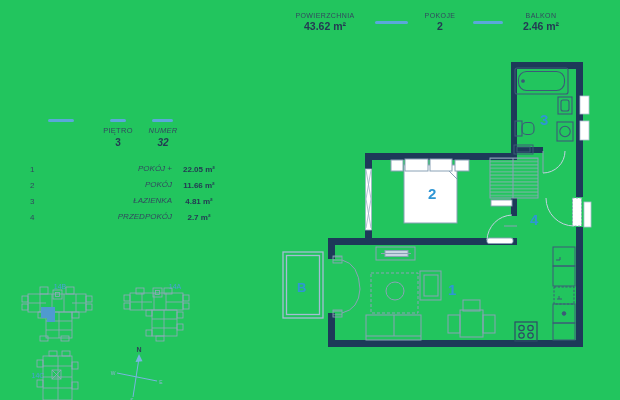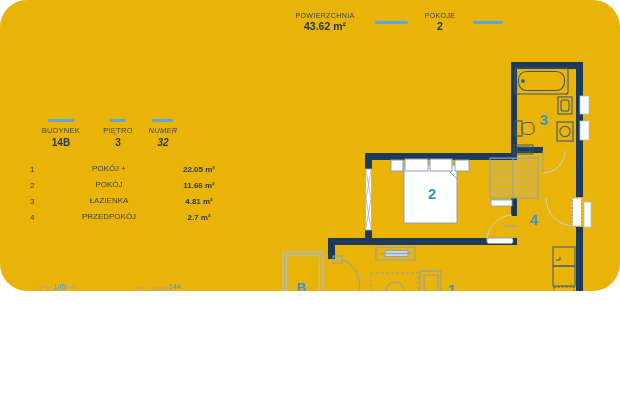--- a/index.html
+++ b/index.html
@@ -1,57 +1,57 @@
 <!DOCTYPE html>
 <html><head>
 <meta charset="utf-8">
 <style>
   html,body{margin:0;padding:0;}
-  #stage{position:relative;width:620px;height:291px;background:#eab308;overflow:hidden;
-         font-family:"Liberation Sans", sans-serif;color:#2e4257;border-radius:27px;}
+  #stage{position:relative;width:620px;height:400px;background:#22c55e;overflow:hidden;
+         font-family:"Liberation Sans", sans-serif;color:#2e4257;}
   .abs{position:absolute;}
   .stat{text-align:center;}
   .stat .lbl{font-size:7px;letter-spacing:.4px;color:#33485f;white-space:nowrap;}
   .stat .val{font-size:10.5px;font-weight:bold;color:#243a53;margin-top:1px;white-space:nowrap;}
   .hline{height:2.5px;background:#5aa8da;border-radius:2px;}
   .uhead{text-align:center;}
   .uhead .lbl{font-size:7.5px;letter-spacing:.3px;color:#33485f;white-space:nowrap;}
   .uhead .val{font-size:10px;font-weight:bold;color:#243a53;margin-top:2px;}
   .rtable{width:196px;font-size:8px;color:#33485f;}
   .rrow{display:grid;grid-template-columns:16px 1fr 54px;align-items:center;margin-bottom:6px;}
   .rrow .no{text-align:left;}
-  .rrow .nm{text-align:center;line-height:1.25;}
+  .rrow .nm{text-align:right;line-height:1.25;font-style:italic;}
   .rrow .ar{text-align:center;font-weight:bold;color:#243a53;white-space:nowrap;}
   svg text{font-family:"Liberation Sans", sans-serif;}
   .roomnum{font-size:15px;font-weight:bold;fill:#2f96d4;}
   .miniplanlbl{font-size:7px;fill:#4aa0d8;}
 </style>
 </head>
 <body>
 
 <div id="stage">
 
   <div class="abs stat" style="left:283px;top:12px;width:84px;">
     <div class="lbl">POWIERZCHNIA</div>
     <div class="val">43.62 m²</div>
   </div>
   <div class="abs hline" style="left:375px;top:21px;width:33px;"></div>
   <div class="abs stat" style="left:411px;top:12px;width:58px;">
     <div class="lbl">POKOJE</div>
     <div class="val">2</div>
   </div>
   <div class="abs hline" style="left:473px;top:21px;width:30px;"></div>
+  <div class="abs stat" style="left:505px;top:12px;width:72px;">
+    <div class="lbl">BALKON</div>
+    <div class="val">2.46 m²</div>
+  </div>
 
   <div class="abs hline" style="left:48px;top:119px;width:26px;"></div>
   <div class="abs hline" style="left:110px;top:119px;width:16px;"></div>
   <div class="abs hline" style="left:152px;top:119px;width:21px;"></div>
-  <div class="abs uhead" style="left:30px;top:126px;width:62px;">
-    <div class="lbl">BUDYNEK</div>
-    <div class="val">14B</div>
-  </div>
   <div class="abs uhead" style="left:95px;top:126px;width:46px;">
     <div class="lbl">PIĘTRO</div>
     <div class="val">3</div>
   </div>
   <div class="abs uhead" style="left:142px;top:126px;width:42px;font-style:italic;">
     <div class="lbl">NUMER</div>
     <div class="val">32</div>
   </div>
 
   <div class="abs rtable" style="left:30px;top:164px;">

